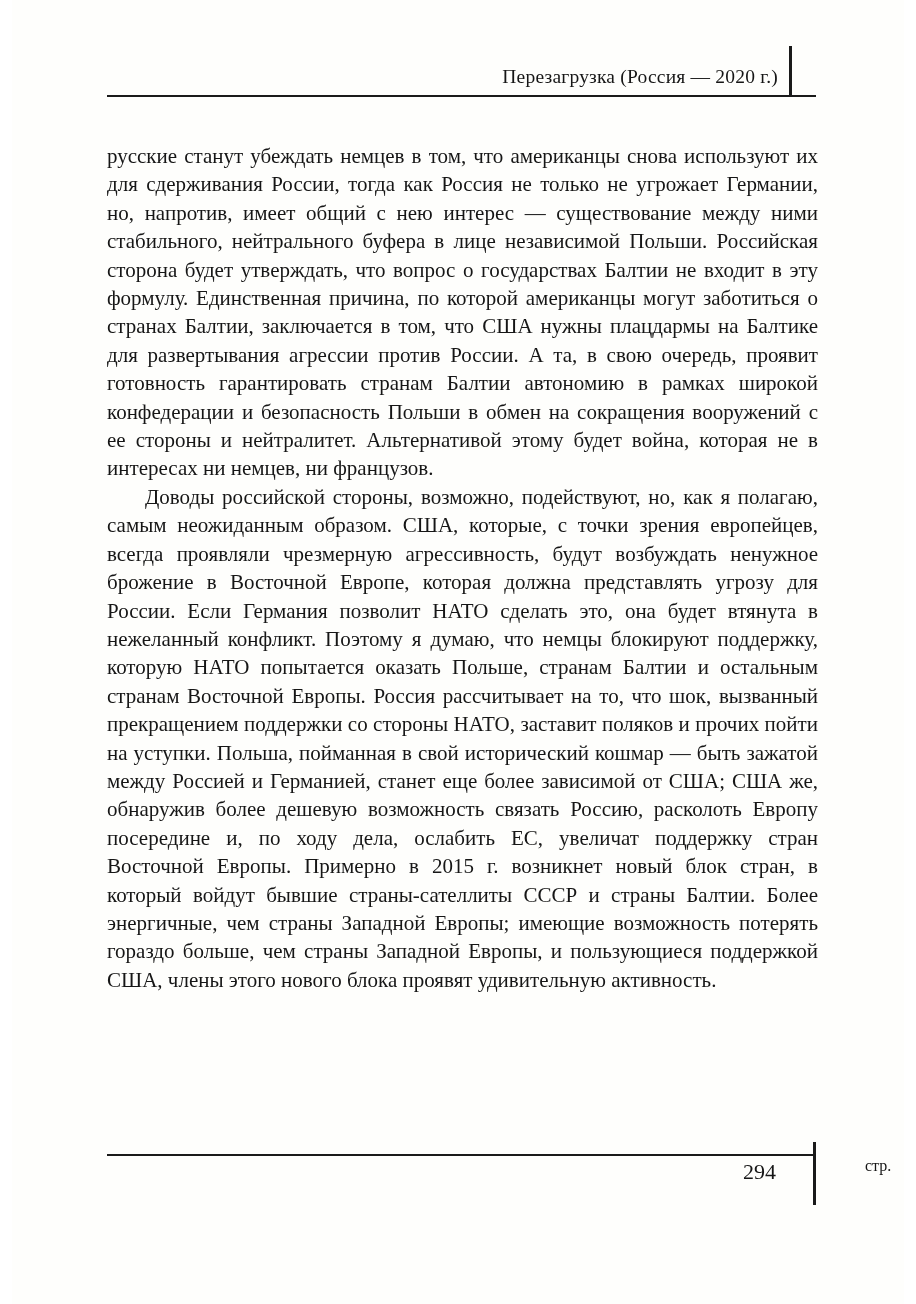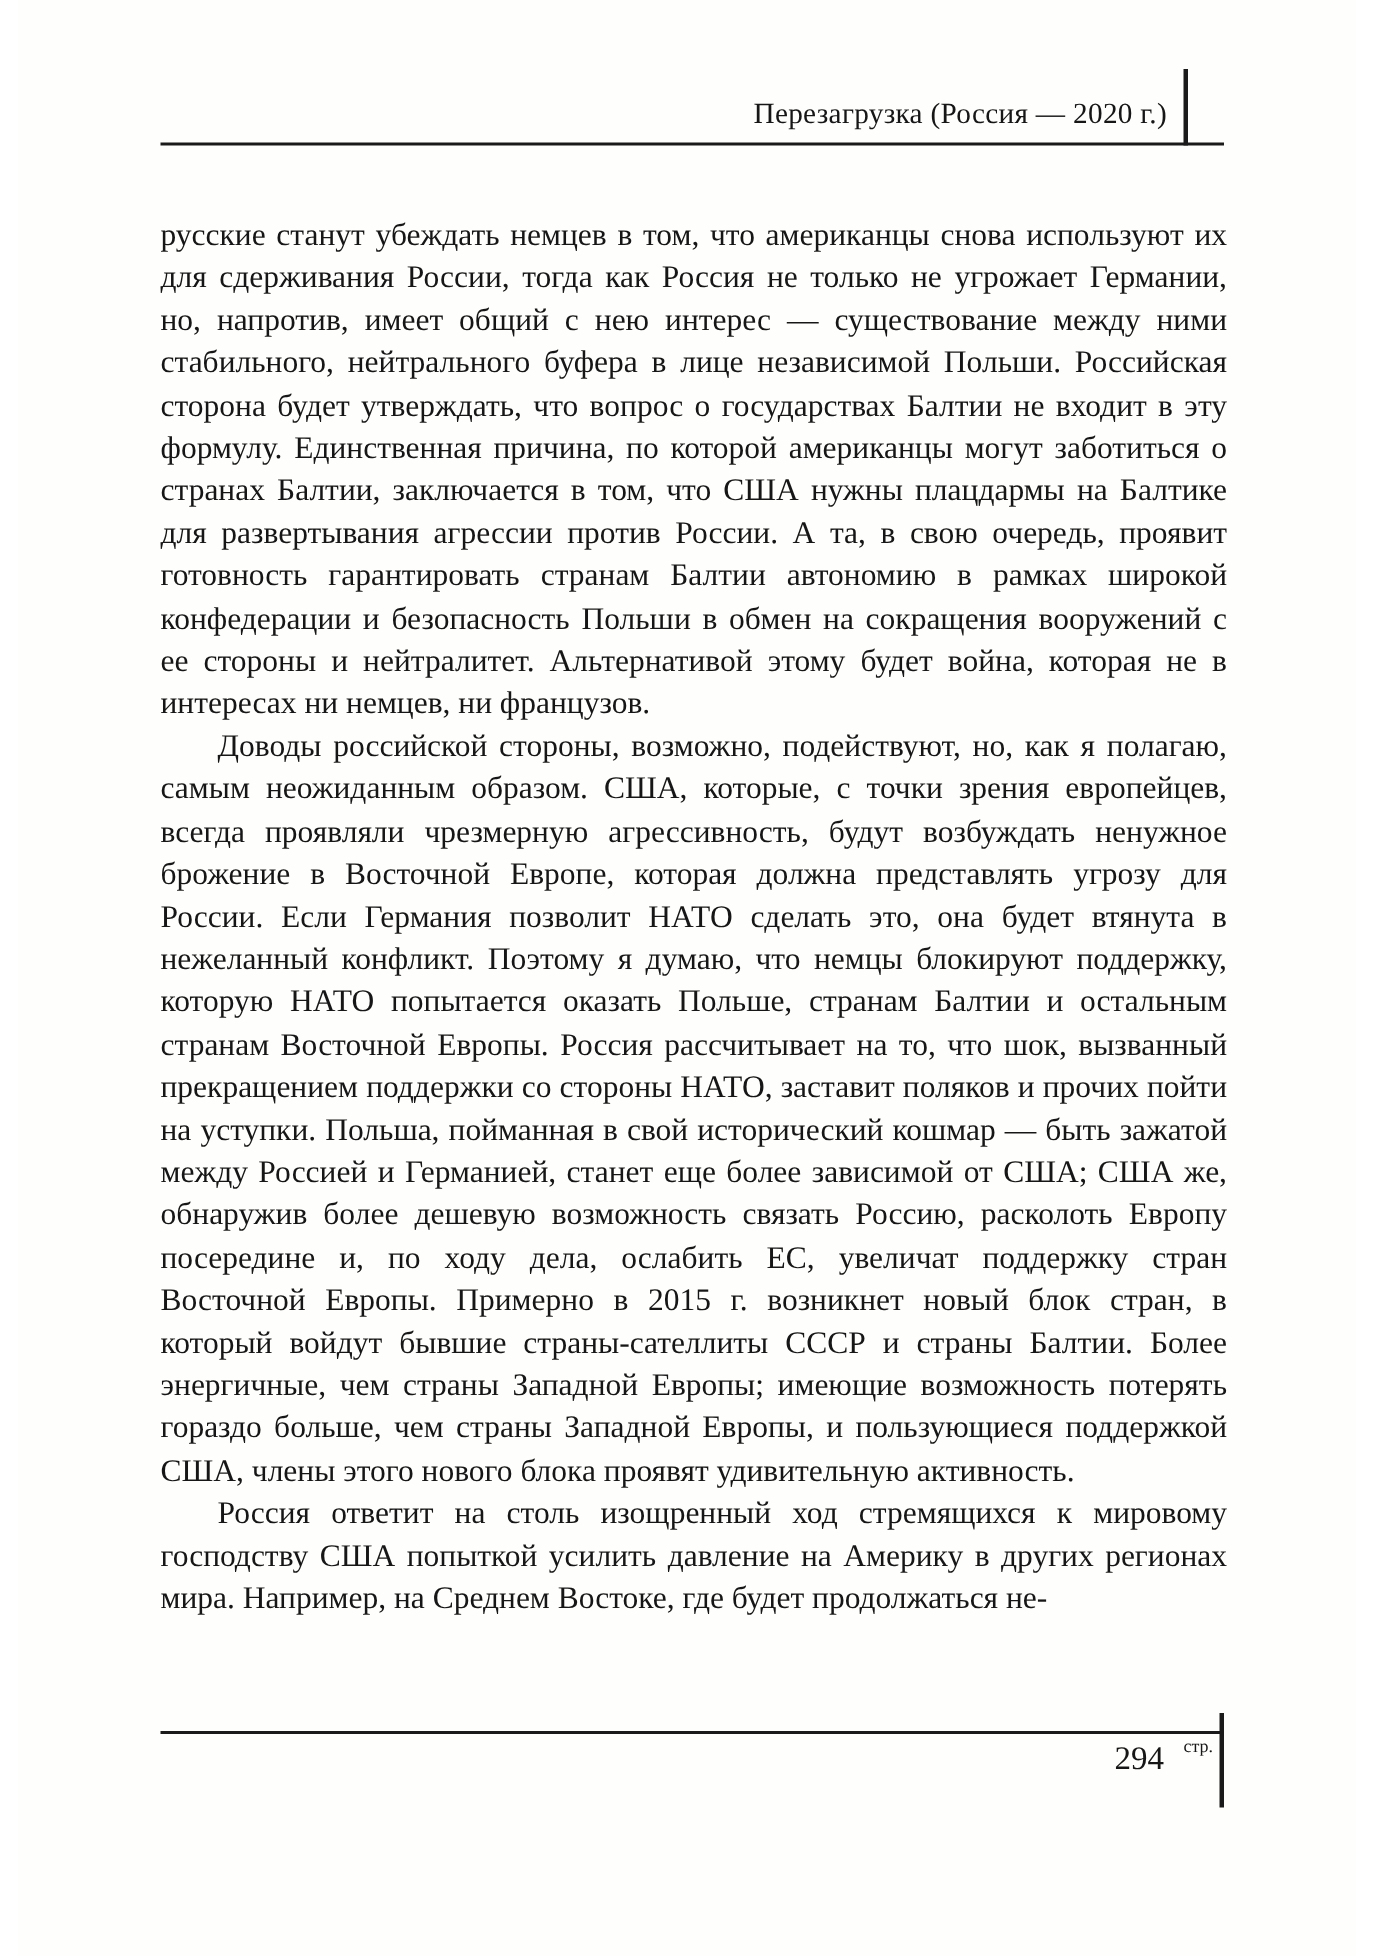--- a/index.html
+++ b/index.html
@@ -81,37 +81,36 @@
   }
   .page-number {
     position: absolute;
     top: 1159px;
     right: 128px;
     font-size: 22px;
   }
   .page-label {
     position: absolute;
     top: 1157px;
-    left: 777px;
-    font-size: 12px;
+    left: 853px;
+    font-size: 16px;
   }
 </style>
 </head>
 <body>
 
 <div class="page">
 
   <span class="running-title">Перезагрузка (Россия — 2020 г.)</span>
   <span class="header-vbar"></span>
   <span class="header-rule"></span>
 
   <main class="body-text">
     <p class="para no-indent">русские станут убеждать немцев в том, что американцы снова используют их для сдерживания России, тогда как Россия не только не угрожает Германии, но, напротив, имеет общий с нею интерес — существование между ними стабильного, нейтрального буфера в лице независимой Польши. Российская сторона будет утверждать, что вопрос о государствах Балтии не входит в эту формулу. Единственная причина, по которой американцы могут заботиться о странах Балтии, заключается в том, что США нужны плацдармы на Балтике для развертывания агрессии против России. А та, в свою очередь, проявит готовность гарантировать странам Балтии автономию в рамках широкой конфедерации и безопасность Польши в обмен на сокращения вооружений с ее стороны и нейтралитет. Альтернативой этому будет война, которая не в интересах ни немцев, ни французов.</p>
     <p class="para">Доводы российской стороны, возможно, подействуют, но, как я полагаю, самым неожиданным образом. США, которые, с точки зрения европейцев, всегда проявляли чрезмерную агрессивность, будут возбуждать ненужное брожение в Восточной Европе, которая должна представлять угрозу для России. Если Германия позволит НАТО сделать это, она будет втянута в нежеланный конфликт. Поэтому я думаю, что немцы блокируют поддержку, которую НАТО попытается оказать Польше, странам Балтии и остальным странам Восточной Европы. Россия рассчитывает на то, что шок, вызванный прекращением поддержки со стороны НАТО, заставит поляков и прочих пойти на уступки. Польша, пойманная в свой исторический кошмар — быть зажатой между Россией и Германией, станет еще более зависимой от США; США же, обнаружив более дешевую возможность связать Россию, расколоть Европу посередине и, по ходу дела, ослабить ЕС, увеличат поддержку стран Восточной Европы. Примерно в 2015 г. возникнет новый блок стран, в который войдут бывшие страны-сателлиты СССР и страны Балтии. Более энергичные, чем страны Западной Европы; имеющие возможность потерять гораздо больше, чем страны Западной Европы, и пользующиеся поддержкой США, члены этого нового блока проявят удивительную активность.</p>
-    <p class="para">Россия ответит на столь изощренный ход стремящихся к мировому господству США попыткой усилить давление на Америку в других регионах мира. Например, на Среднем Востоке, где будет продолжаться не-</p>
   </main>
 
   <span class="footer-rule"></span>
   <span class="footer-vbar"></span>
   <span class="page-number">294</span>
   <span class="page-label">стр.</span>
 
 </div>
 
 </body></html>

